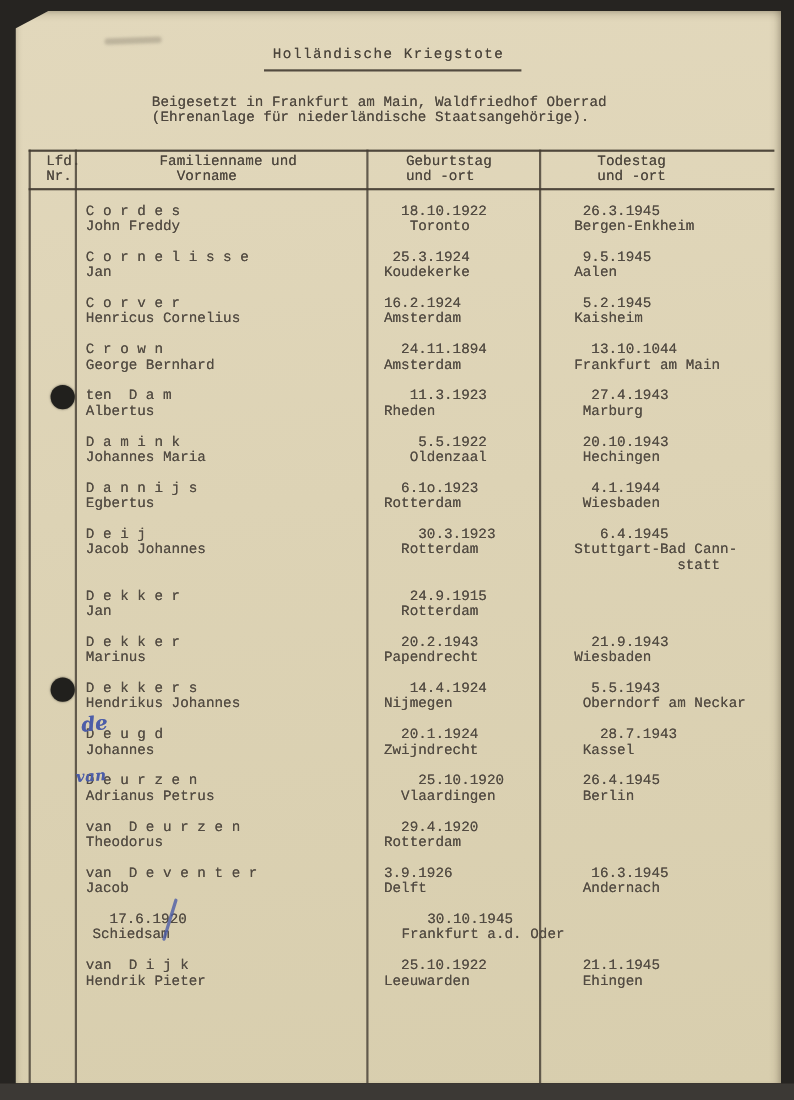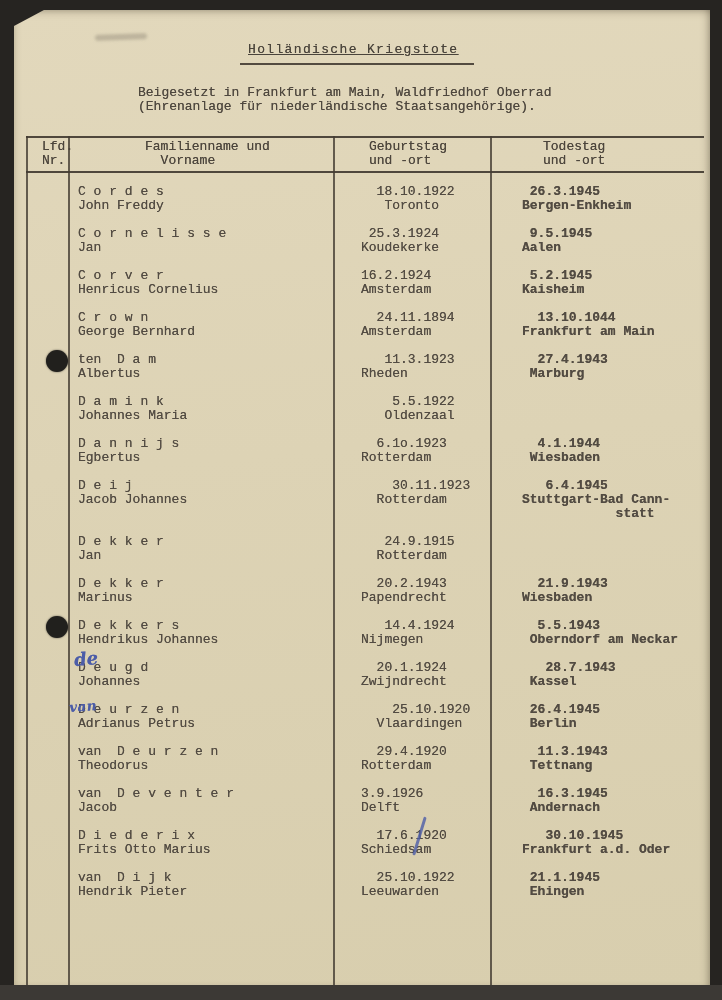--- a/index.html
+++ b/index.html
@@ -19,21 +19,21 @@
     box-shadow:inset -7px 0 9px -6px rgba(60,50,35,.45),
                inset 0 7px 9px -6px rgba(60,50,35,.35),
                inset 5px 0 7px -5px rgba(60,50,35,.25);
   }
   .tw{
     font-size:13px;line-height:14px;color:#524b42;white-space:pre;
     text-shadow:0 0 0.6px rgba(82,75,66,.85);
   }
   .page-title{
     position:absolute;left:234px;top:33px;
-    letter-spacing:1.35px;color:#4a443b;text-decoration:underline;
+    letter-spacing:1.35px;color:#4a443b;
   }
   .title-underline{
     position:absolute;left:226px;top:53px;width:234px;height:2px;
     background:rgba(58,51,42,.85);
   }
   .subtitle{position:absolute;left:124px;top:76px;color:#4e473e;}
   .hline{position:absolute;left:12px;width:678px;height:2px;background:rgba(58,51,42,.88);}
   .hline-top{top:126px;}
   .hline-bottom{top:161px;}
   .vline{position:absolute;top:126px;bottom:0;width:1.5px;background:rgba(68,60,50,.8);}
@@ -43,22 +43,22 @@
   .vline-4{left:476px;}
   .colhead{position:absolute;top:130px;color:#4c453c;margin-left:12px;}
   .colhead-nr{left:16px;}
   .colhead-name{left:119px;}
   .colhead-birth{left:343px;}
   .colhead-death{left:517px;font-family:Liberation Mono, monospace;}
   .rows{position:absolute;left:12px;top:175px;right:0;}
   .entry{display:grid;grid-template-columns:42px 265px 157px 1fr;margin-bottom:14px;}
   .cell{white-space:pre;}
   .cell-name{padding-left:10px;position:relative;}
-  .cell-birth{padding-left:28px;position:relative;}
-  .cell-death{padding-left:32px;font-weight:bold;}
+  .cell-birth{padding-left:16px;position:relative;}
+  .cell-death{padding-left:32px;}
   .hole{
     position:absolute;width:22px;height:22px;border-radius:50%;
     background:#21201d;box-shadow:0 0 2px rgba(0,0,0,.6);
   }
   .hole-1{left:32px;top:340px;}
   .hole-2{left:32px;top:606px;}
   .ink{
     position:absolute;font-family:"DejaVu Serif","Liberation Serif",serif;
     font-style:italic;font-weight:600;color:#4c5da8;white-space:pre;
     text-shadow:0 0 0.5px rgba(76,93,168,.7);
@@ -112,49 +112,48 @@
 Henricus Cornelius</div><div class="cell cell-birth">16.2.1924
 Amsterdam</div><div class="cell cell-death"> 5.2.1945
 Kaisheim</div></div><div class="entry"><div class="cell cell-nr"></div><div class="cell cell-name">C r o w n
 George Bernhard</div><div class="cell cell-birth">  24.11.1894
 Amsterdam</div><div class="cell cell-death">  13.10.1044
 Frankfurt am Main</div></div><div class="entry"><div class="cell cell-nr"></div><div class="cell cell-name">ten  D a m
 Albertus</div><div class="cell cell-birth">   11.3.1923
 Rheden</div><div class="cell cell-death">  27.4.1943
  Marburg</div></div><div class="entry"><div class="cell cell-nr"></div><div class="cell cell-name">D a m i n k
 Johannes Maria</div><div class="cell cell-birth">    5.5.1922
-   Oldenzaal</div></div><div class="entry"><div class="cell cell-nr"></div><div class="cell cell-name">D a n n i j s
+   Oldenzaal</div><div class="cell cell-death"> 20.10.1943
+ Hechingen</div></div><div class="entry"><div class="cell cell-nr"></div><div class="cell cell-name">D a n n i j s
 Egbertus</div><div class="cell cell-birth">  6.1o.1923
 Rotterdam</div><div class="cell cell-death">  4.1.1944
  Wiesbaden</div></div><div class="entry"><div class="cell cell-nr"></div><div class="cell cell-name">D e i j
-Jacob Johannes</div><div class="cell cell-birth">    30.11.1923
+Jacob Johannes</div><div class="cell cell-birth">    30.3.1923
   Rotterdam</div><div class="cell cell-death">   6.4.1945
 Stuttgart-Bad Cann-
             statt</div></div><div class="entry"><div class="cell cell-nr"></div><div class="cell cell-name">D e k k e r
 Jan</div><div class="cell cell-birth">   24.9.1915
   Rotterdam</div></div><div class="entry"><div class="cell cell-nr"></div><div class="cell cell-name">D e k k e r
 Marinus</div><div class="cell cell-birth">  20.2.1943
 Papendrecht</div><div class="cell cell-death">  21.9.1943
 Wiesbaden</div></div><div class="entry"><div class="cell cell-nr"></div><div class="cell cell-name">D e k k e r s
 Hendrikus Johannes</div><div class="cell cell-birth">   14.4.1924
 Nijmegen</div><div class="cell cell-death">  5.5.1943
  Oberndorf am Neckar</div></div><div class="entry"><div class="cell cell-nr"></div><div class="cell cell-name">D e u g d
 Johannes<span class="ink ink-de" style="color: rgb(76, 93, 168);">de</span></div><div class="cell cell-birth">  20.1.1924
 Zwijndrecht</div><div class="cell cell-death">   28.7.1943
  Kassel</div></div><div class="entry"><div class="cell cell-nr"></div><div class="cell cell-name">D e u r z e n
 Adrianus Petrus<span class="ink ink-van" style="color: rgb(76, 93, 168);">van</span></div><div class="cell cell-birth">    25.10.1920
   Vlaardingen</div><div class="cell cell-death"> 26.4.1945
  Berlin</div></div><div class="entry"><div class="cell cell-nr"></div><div class="cell cell-name">van  D e u r z e n
 Theodorus</div><div class="cell cell-birth">  29.4.1920
-Rotterdam</div><div class="cell cell-death">  11.3.1943
- Tettnang</div></div><div class="entry"><div class="cell cell-nr"></div><div class="cell cell-name">van  D e v e n t e r
+Rotterdam</div></div><div class="entry"><div class="cell cell-nr"></div><div class="cell cell-name">van  D e v e n t e r
 Jacob</div><div class="cell cell-birth">3.9.1926
 Delft</div><div class="cell cell-death">  16.3.1945
- Andernach</div></div><div class="entry"><div class="cell cell-nr"></div><div class="cell cell-name">D i e d e r i x
-Frits Otto Marius</div><div class="cell cell-birth">  17.6.1920
+ Andernach</div></div><div class="entry"><div class="cell cell-nr"></div><div class="cell cell-birth">  17.6.1920
 Schiedsam<div class="ink-slash" style="background: rgb(76, 93, 168);"></div></div><div class="cell cell-death">   30.10.1945
 Frankfurt a.d. Oder</div></div><div class="entry"><div class="cell cell-nr"></div><div class="cell cell-name">van  D i j k
 Hendrik Pieter</div><div class="cell cell-birth">  25.10.1922
 Leeuwarden</div><div class="cell cell-death"> 21.1.1945
  Ehingen</div></div></div>
 
   <div class="hole hole-1"></div>
   <div class="hole hole-2"></div>
 </div>
 

